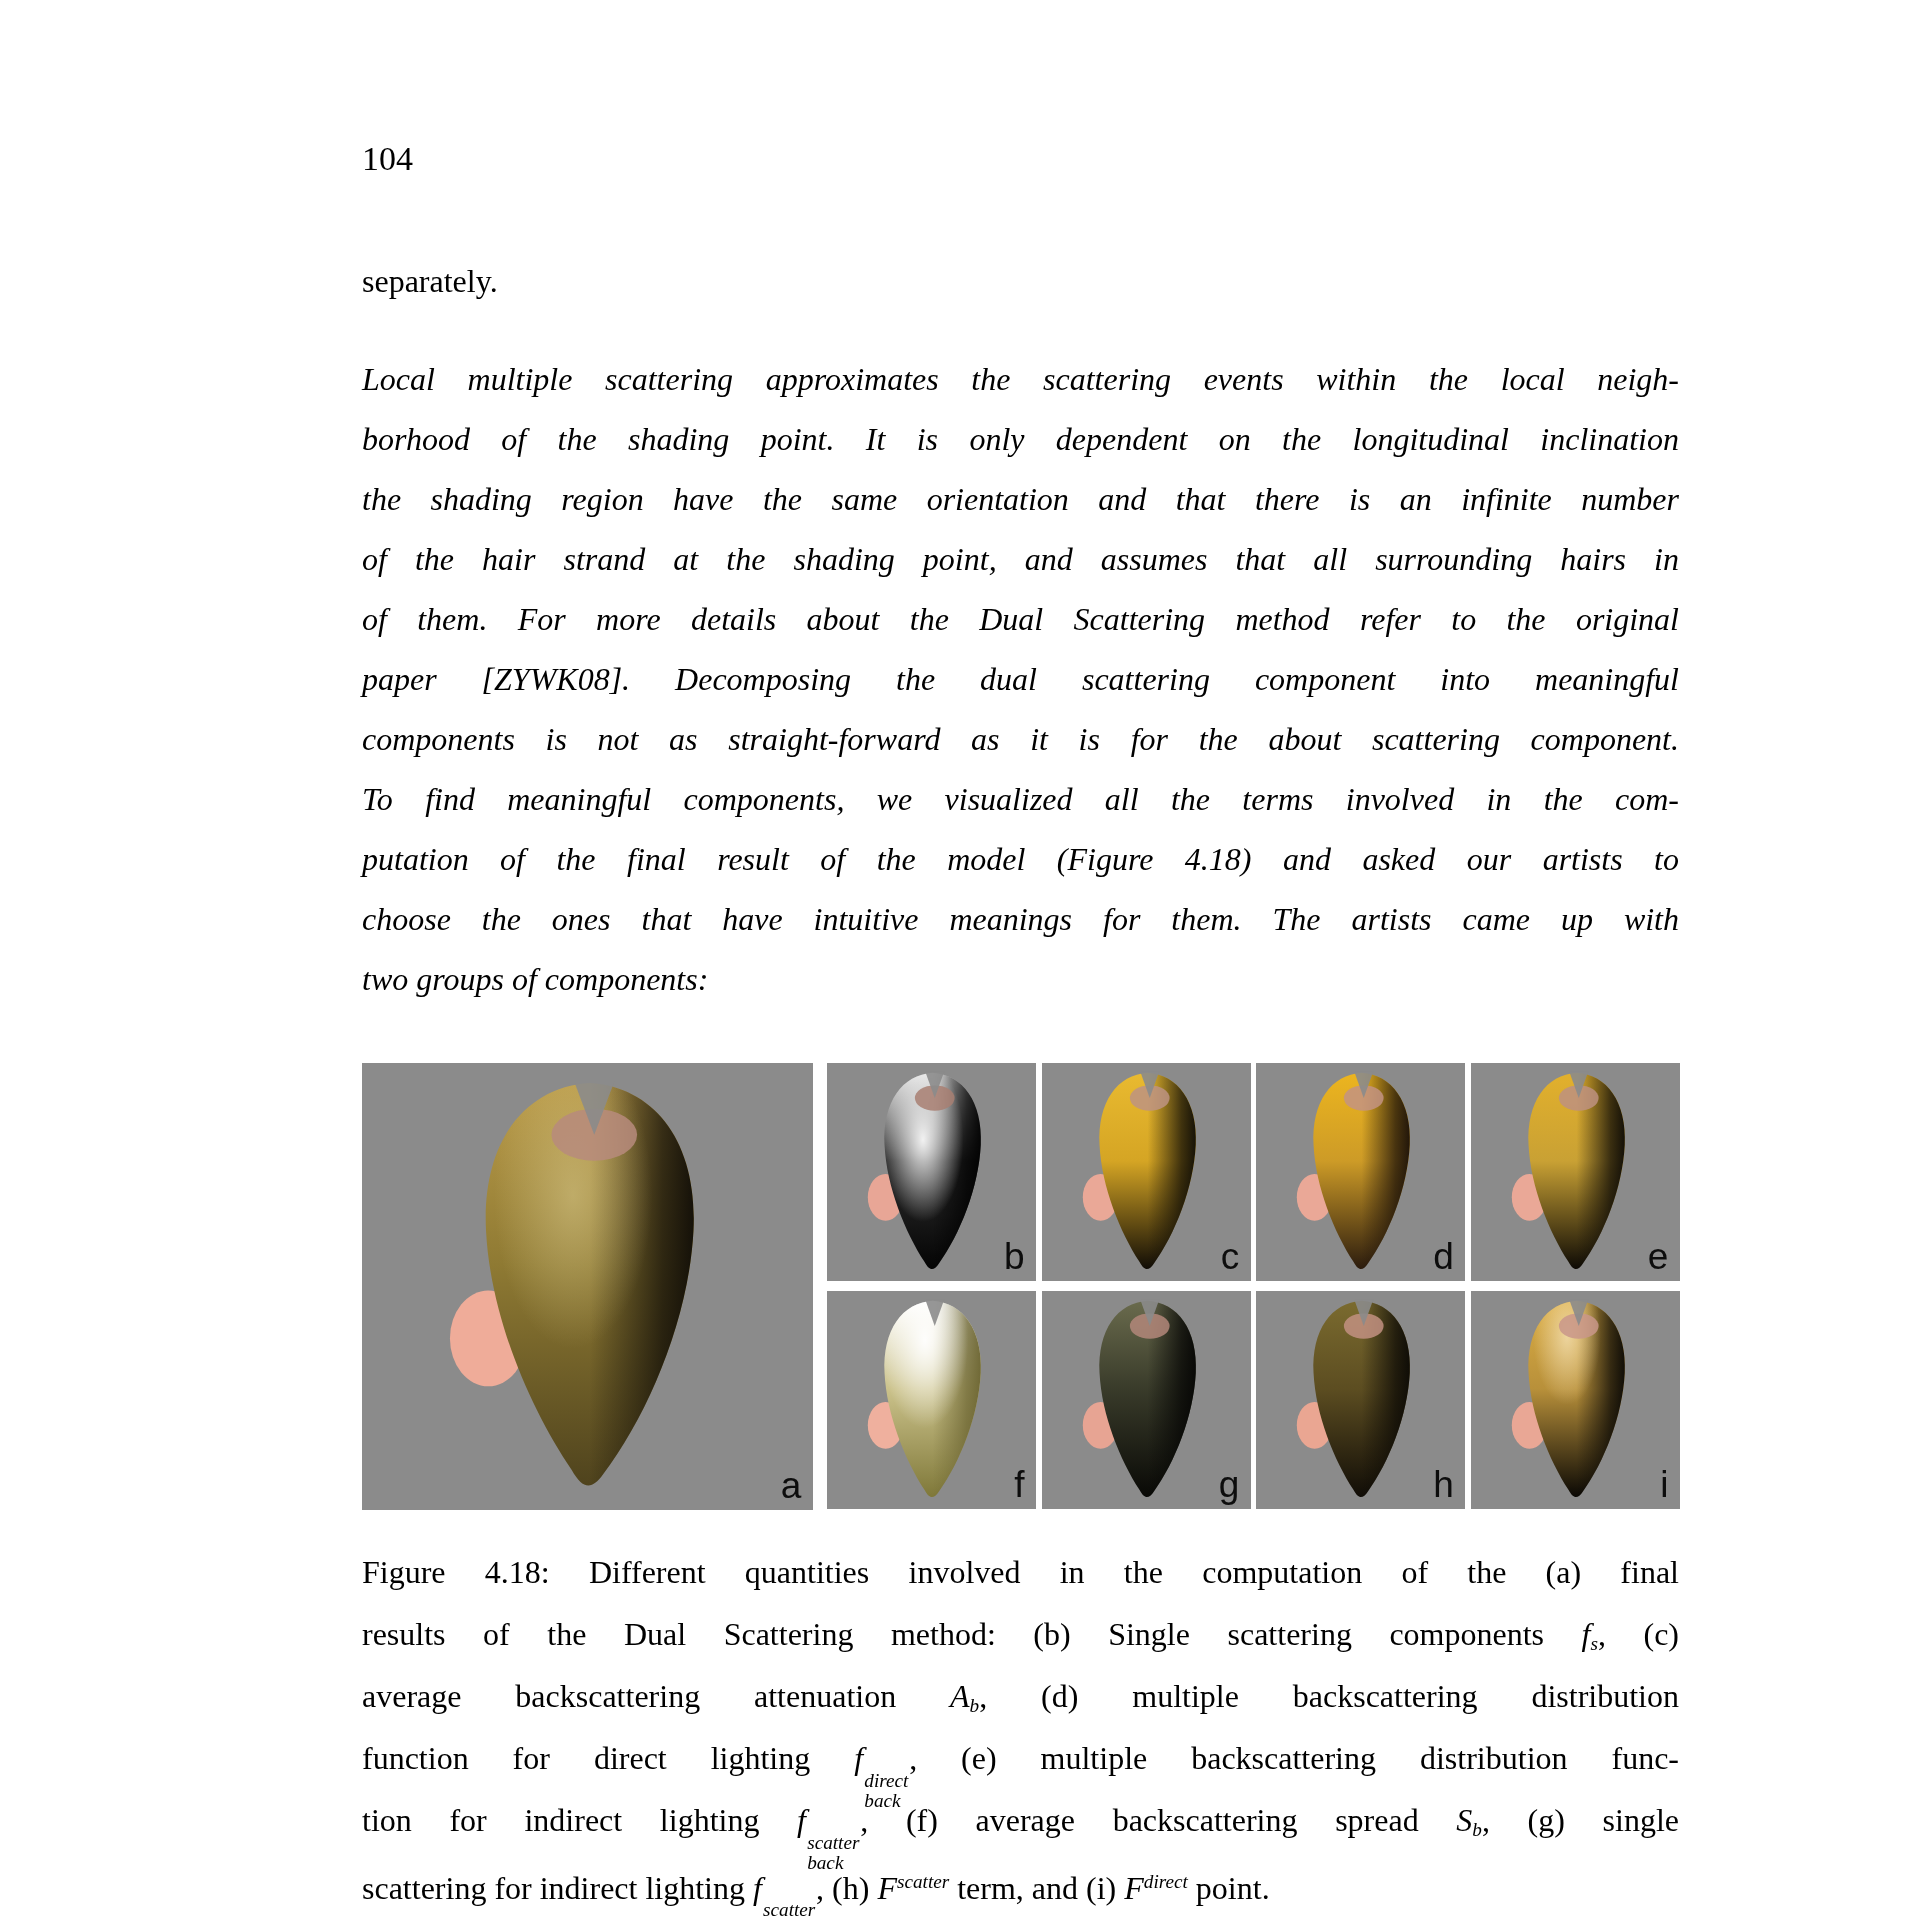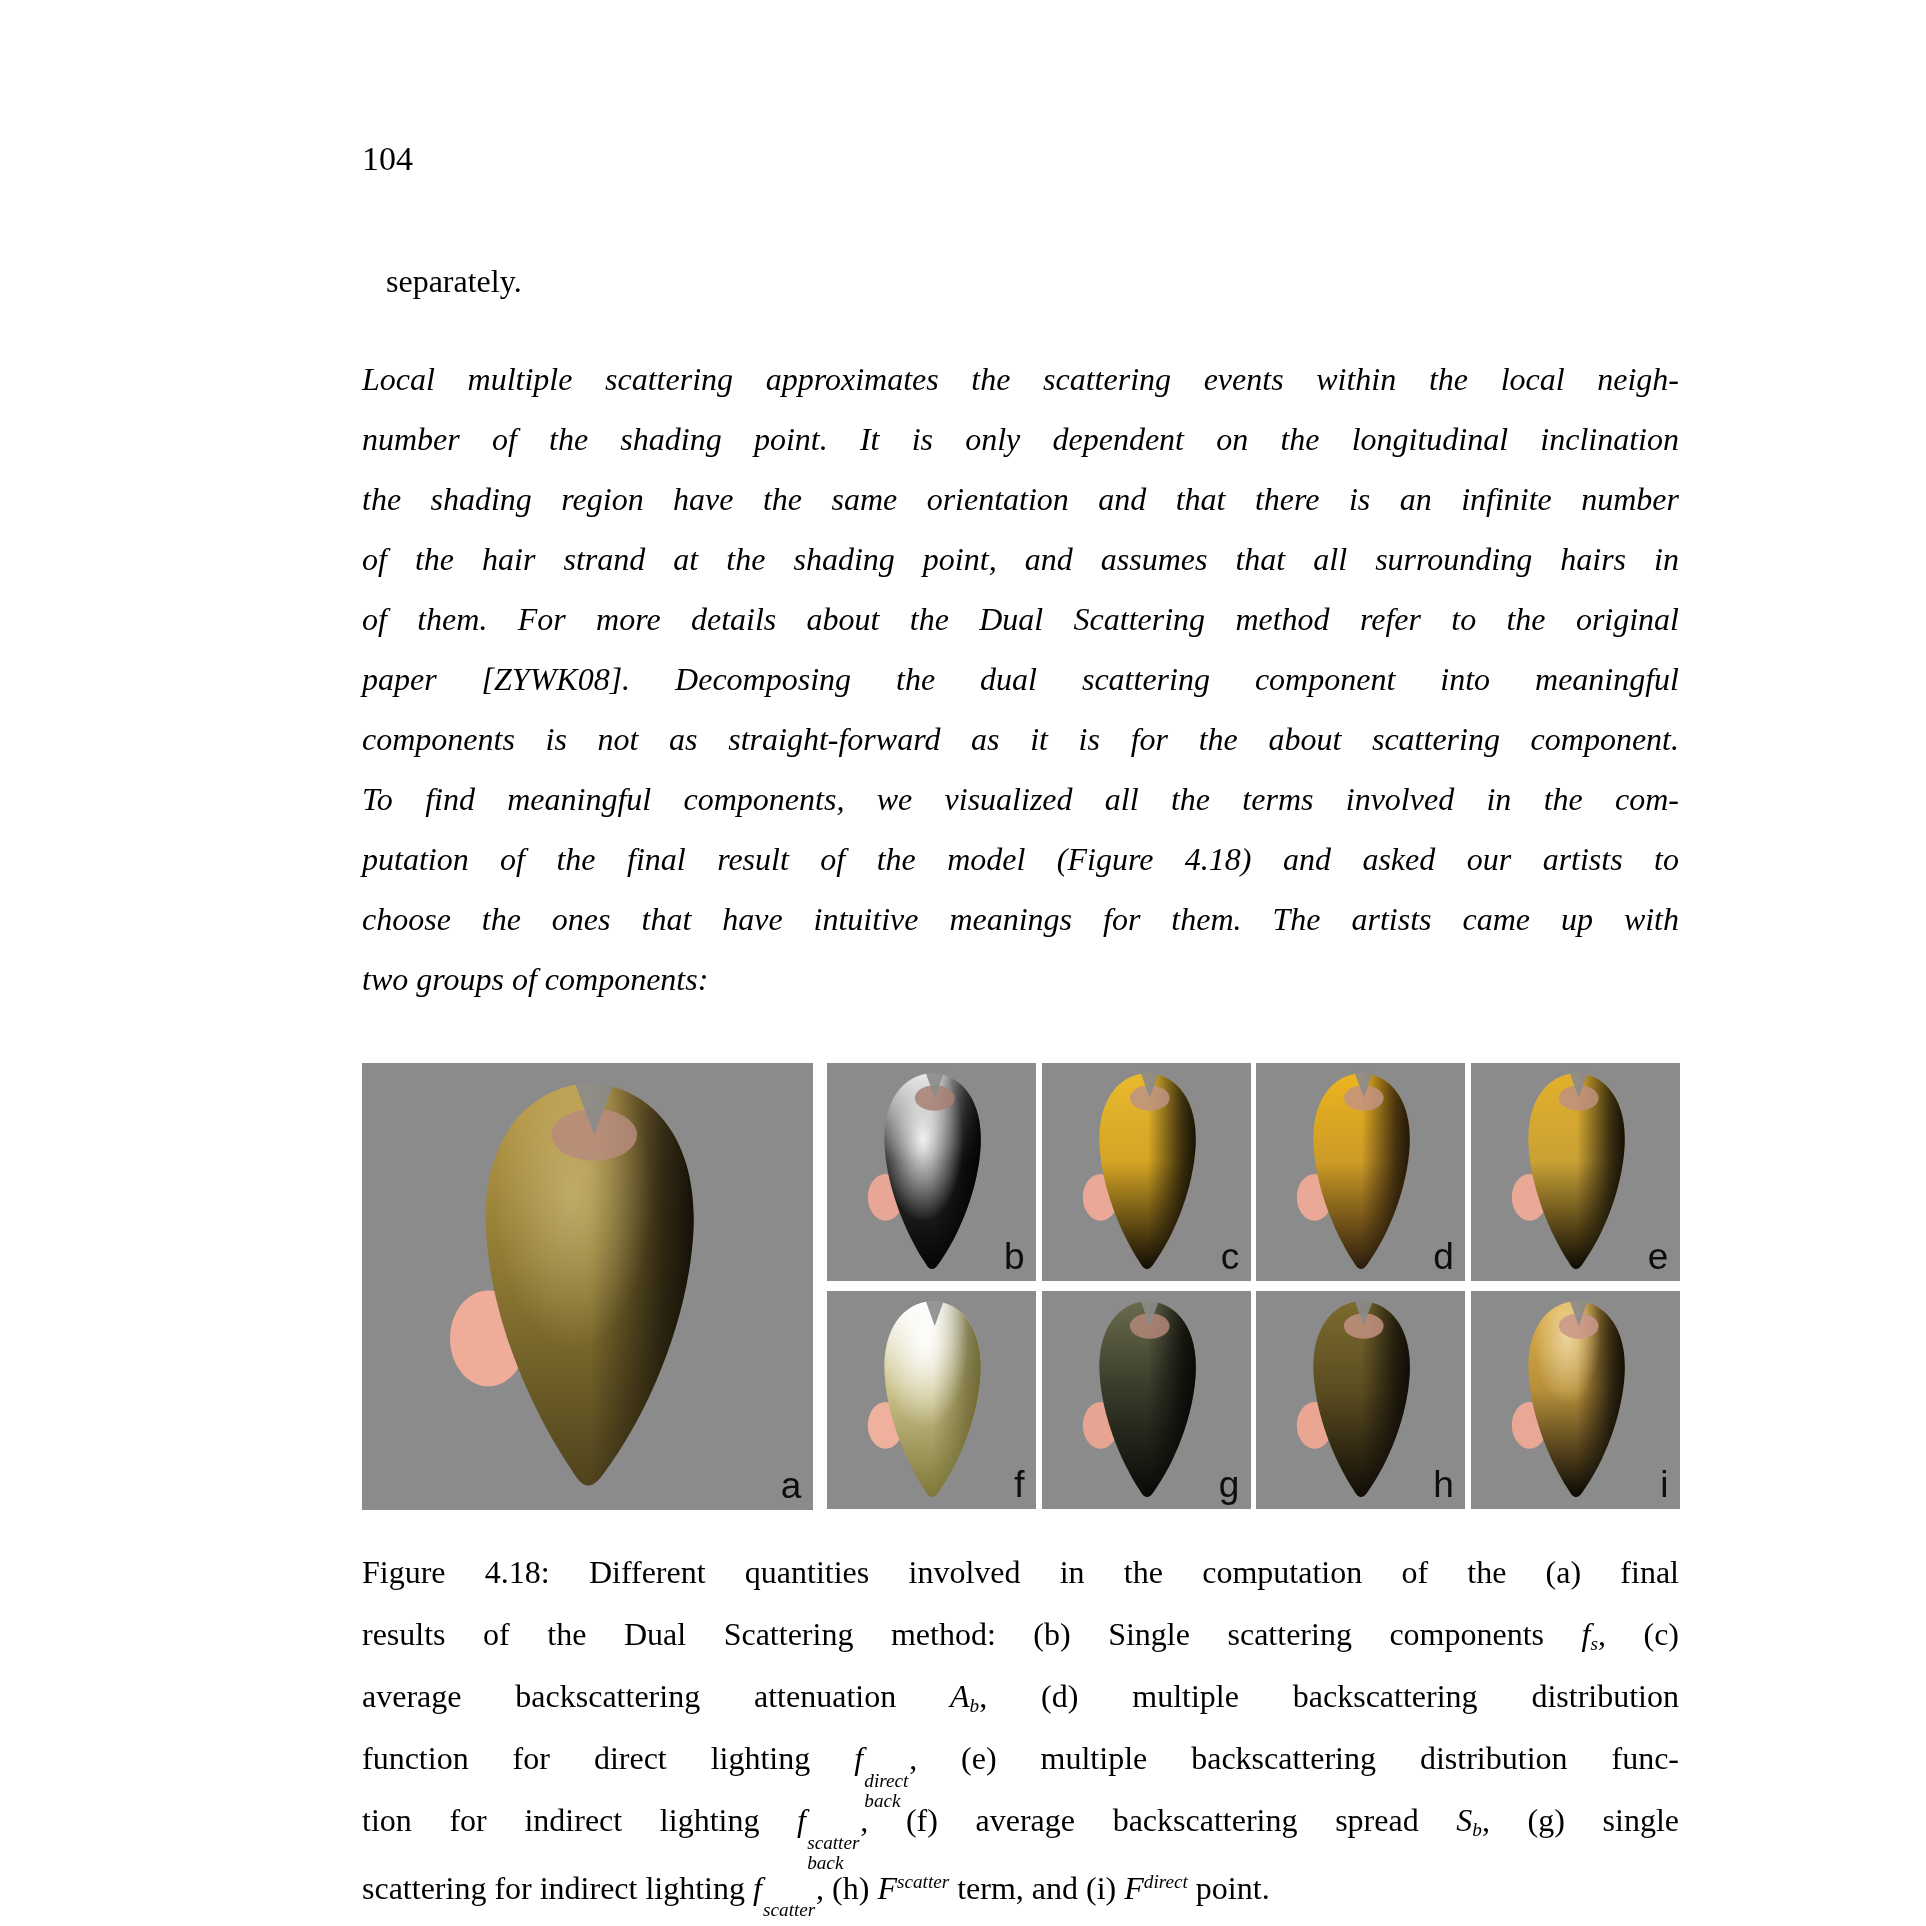--- a/index.html
+++ b/index.html
@@ -1,21 +1,21 @@
 <!DOCTYPE html>
 <html style="font-size:6.2px"><head>
 <meta charset="utf-8">
 <style>
   html,body{margin:0;padding:0;background:#ffffff;}
   #page{position:relative;width:1965px;height:2542px;background:#ffffff;
         font-family:"Liberation Serif","DejaVu Serif",serif;color:#000000;overflow:hidden;}
   #page-number{position:absolute;left:362px;top:142px;width:1317px;
         font-size:34px;line-height:1;}
   .tblock{position:absolute;left:362px;width:1317px;}
-  #lead{top:251px;margin-left:24px;}
+  #lead{top:251px;}
   #para{top:349px;font-style:italic;}
   #caption{top:1541px;}
   .line{white-space:normal;}
   #lead .line,#para .line{height:60px;line-height:60px;font-size:32px;}
   #caption .line,#forward .line{height:62px;line-height:62px;font-size:32px;}
   #lead{height:60px;line-height:60px;font-size:32px;}
   .jl{text-align:justify;text-align-last:justify;}
   .ll{text-align:left;text-align-last:left;}
   .bold{font-weight:400;}
   .math{font-style:italic;font-family:Liberation Serif, serif;}
@@ -36,21 +36,21 @@
         font-family:"Liberation Sans","DejaVu Sans",sans-serif;font-size:37px;}
 </style>
 </head>
 <body>
 
 <div id="page">
   <div id="page-number">104</div>
   <div id="lead" class="tblock ll">separately.</div>
   <div id="para" class="tblock">
       <div class="line jl">Local multiple scattering approximates the scattering events within the local neigh-</div>
-      <div class="line jl">number of the shading point. It is only dependent on the longitudinal inclination</div>
+      <div class="line jl">borhood of the shading point. It is only dependent on the longitudinal inclination</div>
       <div class="line jl">the shading region have the same orientation and that there is an infinite number</div>
       <div class="line jl">of the hair strand at the shading point, and assumes that all surrounding hairs in</div>
       <div class="line jl">of them. For more details about the Dual Scattering method refer to the original</div>
       <div class="line jl">paper [ZYWK08]. Decomposing the dual scattering component into meaningful</div>
       <div class="line jl">components is not as straight-forward as it is for the about scattering component.</div>
       <div class="line jl">To find meaningful components, we visualized all the terms involved in the com-</div>
       <div class="line jl">putation of the final result of the model (Figure 4.18) and asked our artists to</div>
       <div class="line jl">choose the ones that have intuitive meanings for them. The artists came up with</div>
       <div class="line ll">two groups of components:</div>
     </div>

